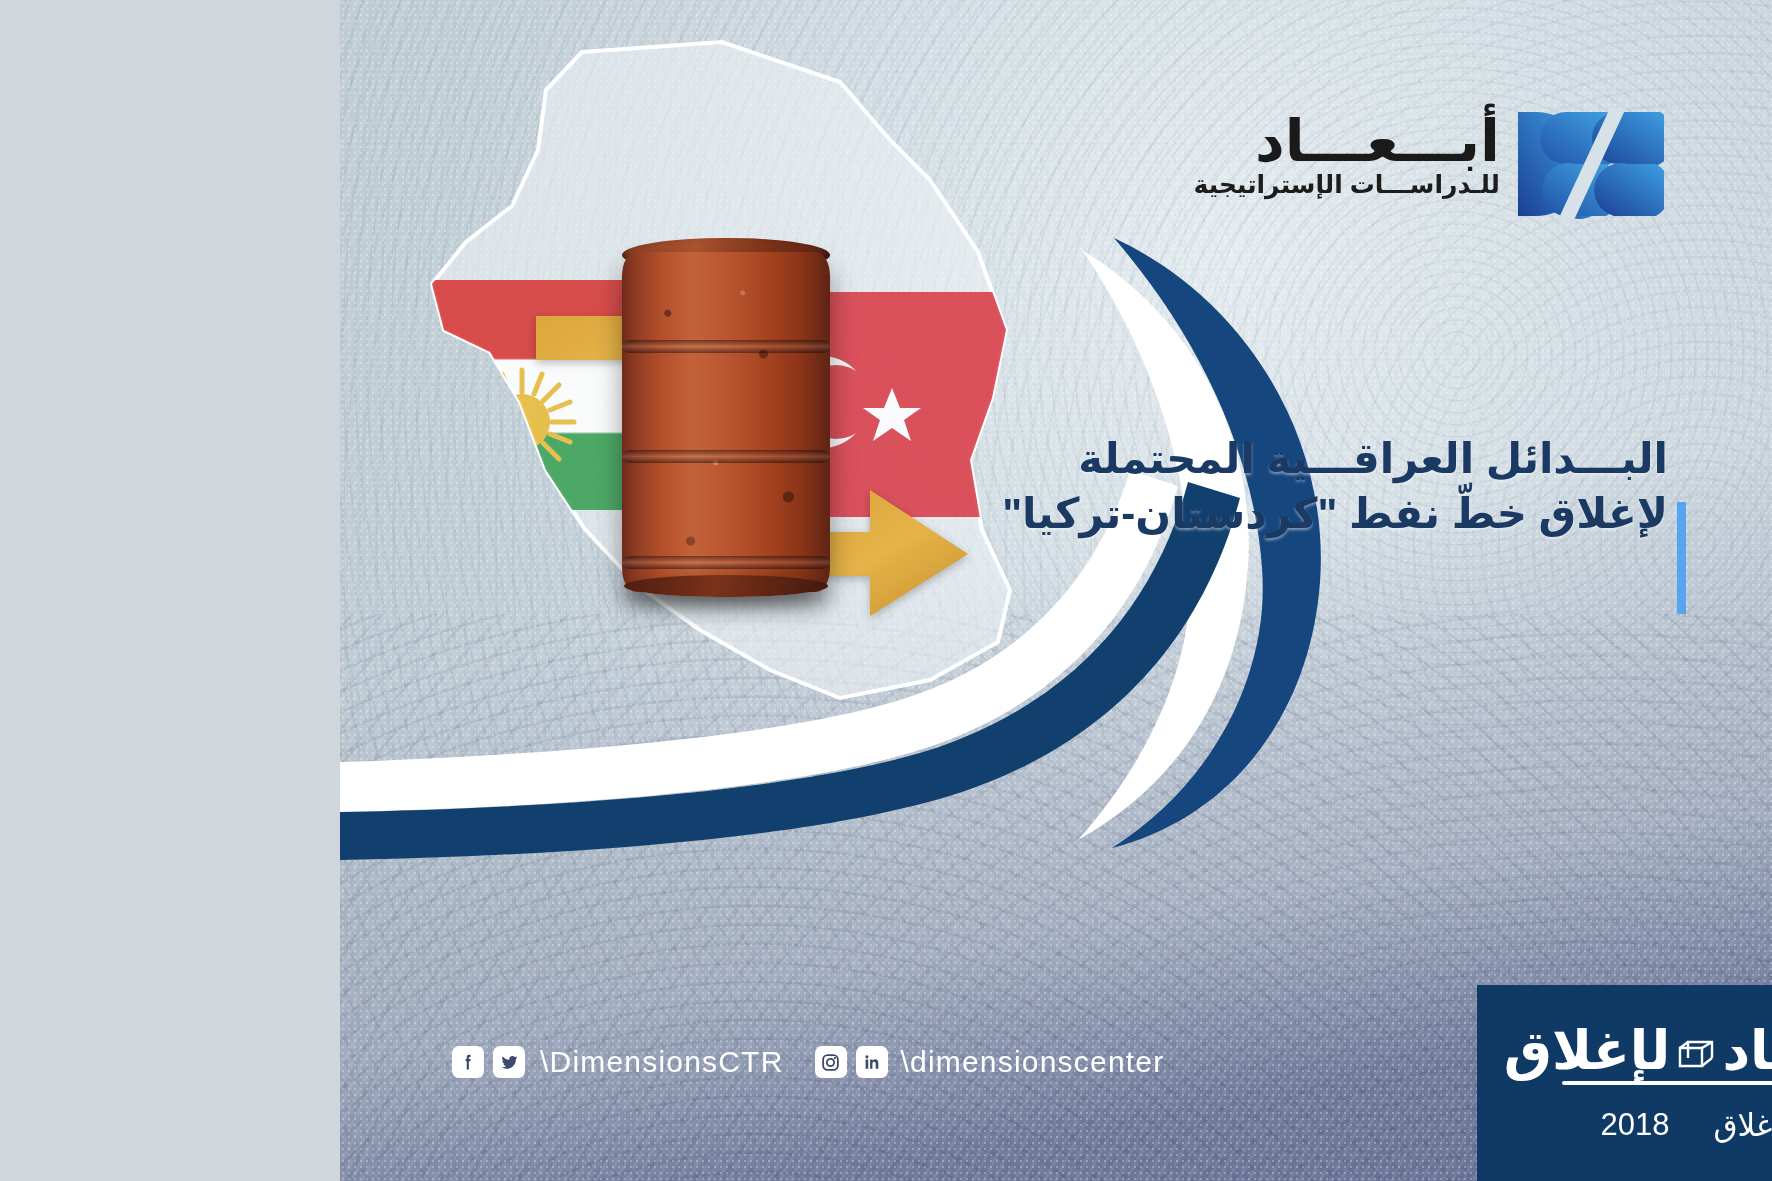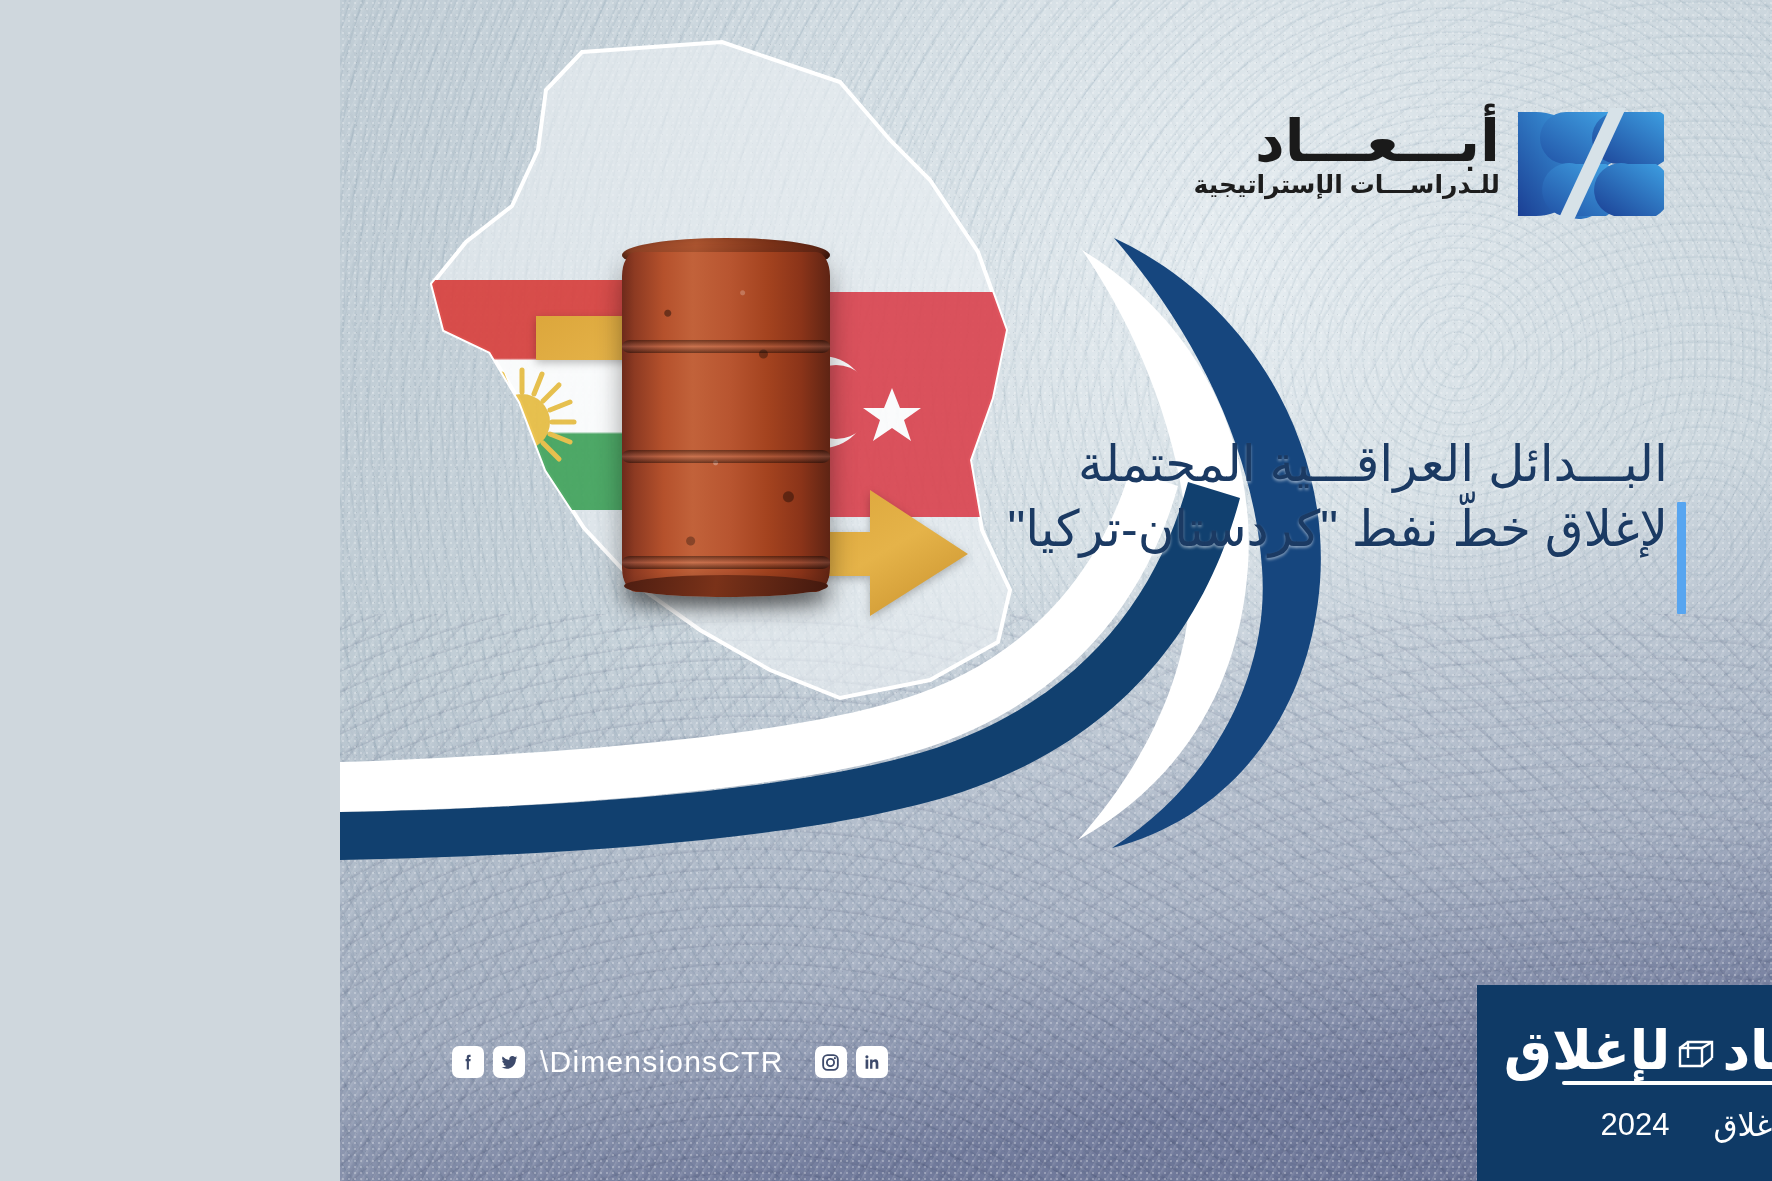--- a/index.html
+++ b/index.html
@@ -140,22 +140,22 @@
     margin-top:0;white-space:nowrap;
   }
   .dss{position:absolute;right:108px;top:108px;width:150px;height:112px;}
 
   
   .title-block{
     position:absolute;right:104px;top:432px;width:880px;
     text-align:right;direction:rtl;
   }
   .title-line{
-    color:#1b3a63;font-weight:400;line-height:1.30;
-    font-size:50px;white-space:nowrap;
+    color:#1b3a63;font-weight:700;line-height:1.30;
+    font-size:42px;white-space:nowrap;
     text-shadow:0 2px 3px rgba(255,255,255,.45);
   }
   .accent-bar{
     position:absolute;right:86px;top:502px;width:9px;height:112px;
     background:#57a5f0;border-radius:1px;
   }
 
   
   .social{
     position:absolute;left:112px;top:1045px;display:flex;align-items:center;
@@ -381,36 +381,37 @@
         <rect x="3.6" y="3.6" width="16.8" height="16.8" rx="5" fill="none" stroke="#3d4a6b" stroke-width="2.1"></rect>
         <circle cx="12" cy="12" r="4.1" fill="none" stroke="#3d4a6b" stroke-width="2.1"></circle>
         <circle cx="17" cy="7" r="1.25" fill="#3d4a6b"></circle>
       </svg>
     </span>
     <span class="sicon">
       <svg width="20" height="20" viewBox="0 0 24 24">
         <path fill="#3d4a6b" d="M4.3 8.9h3.2V20H4.3zM5.9 3.9a1.9 1.9 0 1 1 0 3.8 1.9 1.9 0 0 1 0-3.8zM9.7 8.9h3v1.5h.1c.4-.8 1.5-1.7 3-1.7 3.2 0 3.8 2.1 3.8 4.8V20h-3.2v-5.4c0-1.3 0-3-1.8-3s-2.1 1.4-2.1 2.9V20H9.7z"></path>
       </svg>
     </span>
+    <span class="shandle second">\dimensionscenter</span>
   </div>
 
   <div class="badge">
     <div class="badge-title">
       <span class="word-a">أبـــعـــاد</span>
       <span class="badge-mark">
         <svg width="44" height="40" viewBox="0 0 44 40">
           <g fill="none" stroke="#ffffff" stroke-width="2.4">
             <path d="M6,30 L6,12 L28,12 L28,30 Z"></path>
             <path d="M14,22 L14,6 L38,6 L38,22"></path>
             <path d="M6,12 L14,6 M28,12 L38,6 M28,30 L38,22"></path>
           </g>
         </svg>
       </span>
       <span>لإغلاق</span>
     </div>
     <div class="badge-rule"></div>
     <div class="badge-date">
       <span>آب / لإغلاق</span>
-      <span>2024</span>
+      <span>2018</span>
     </div>
   </div>
 
 </div>
 
 </body></html>

